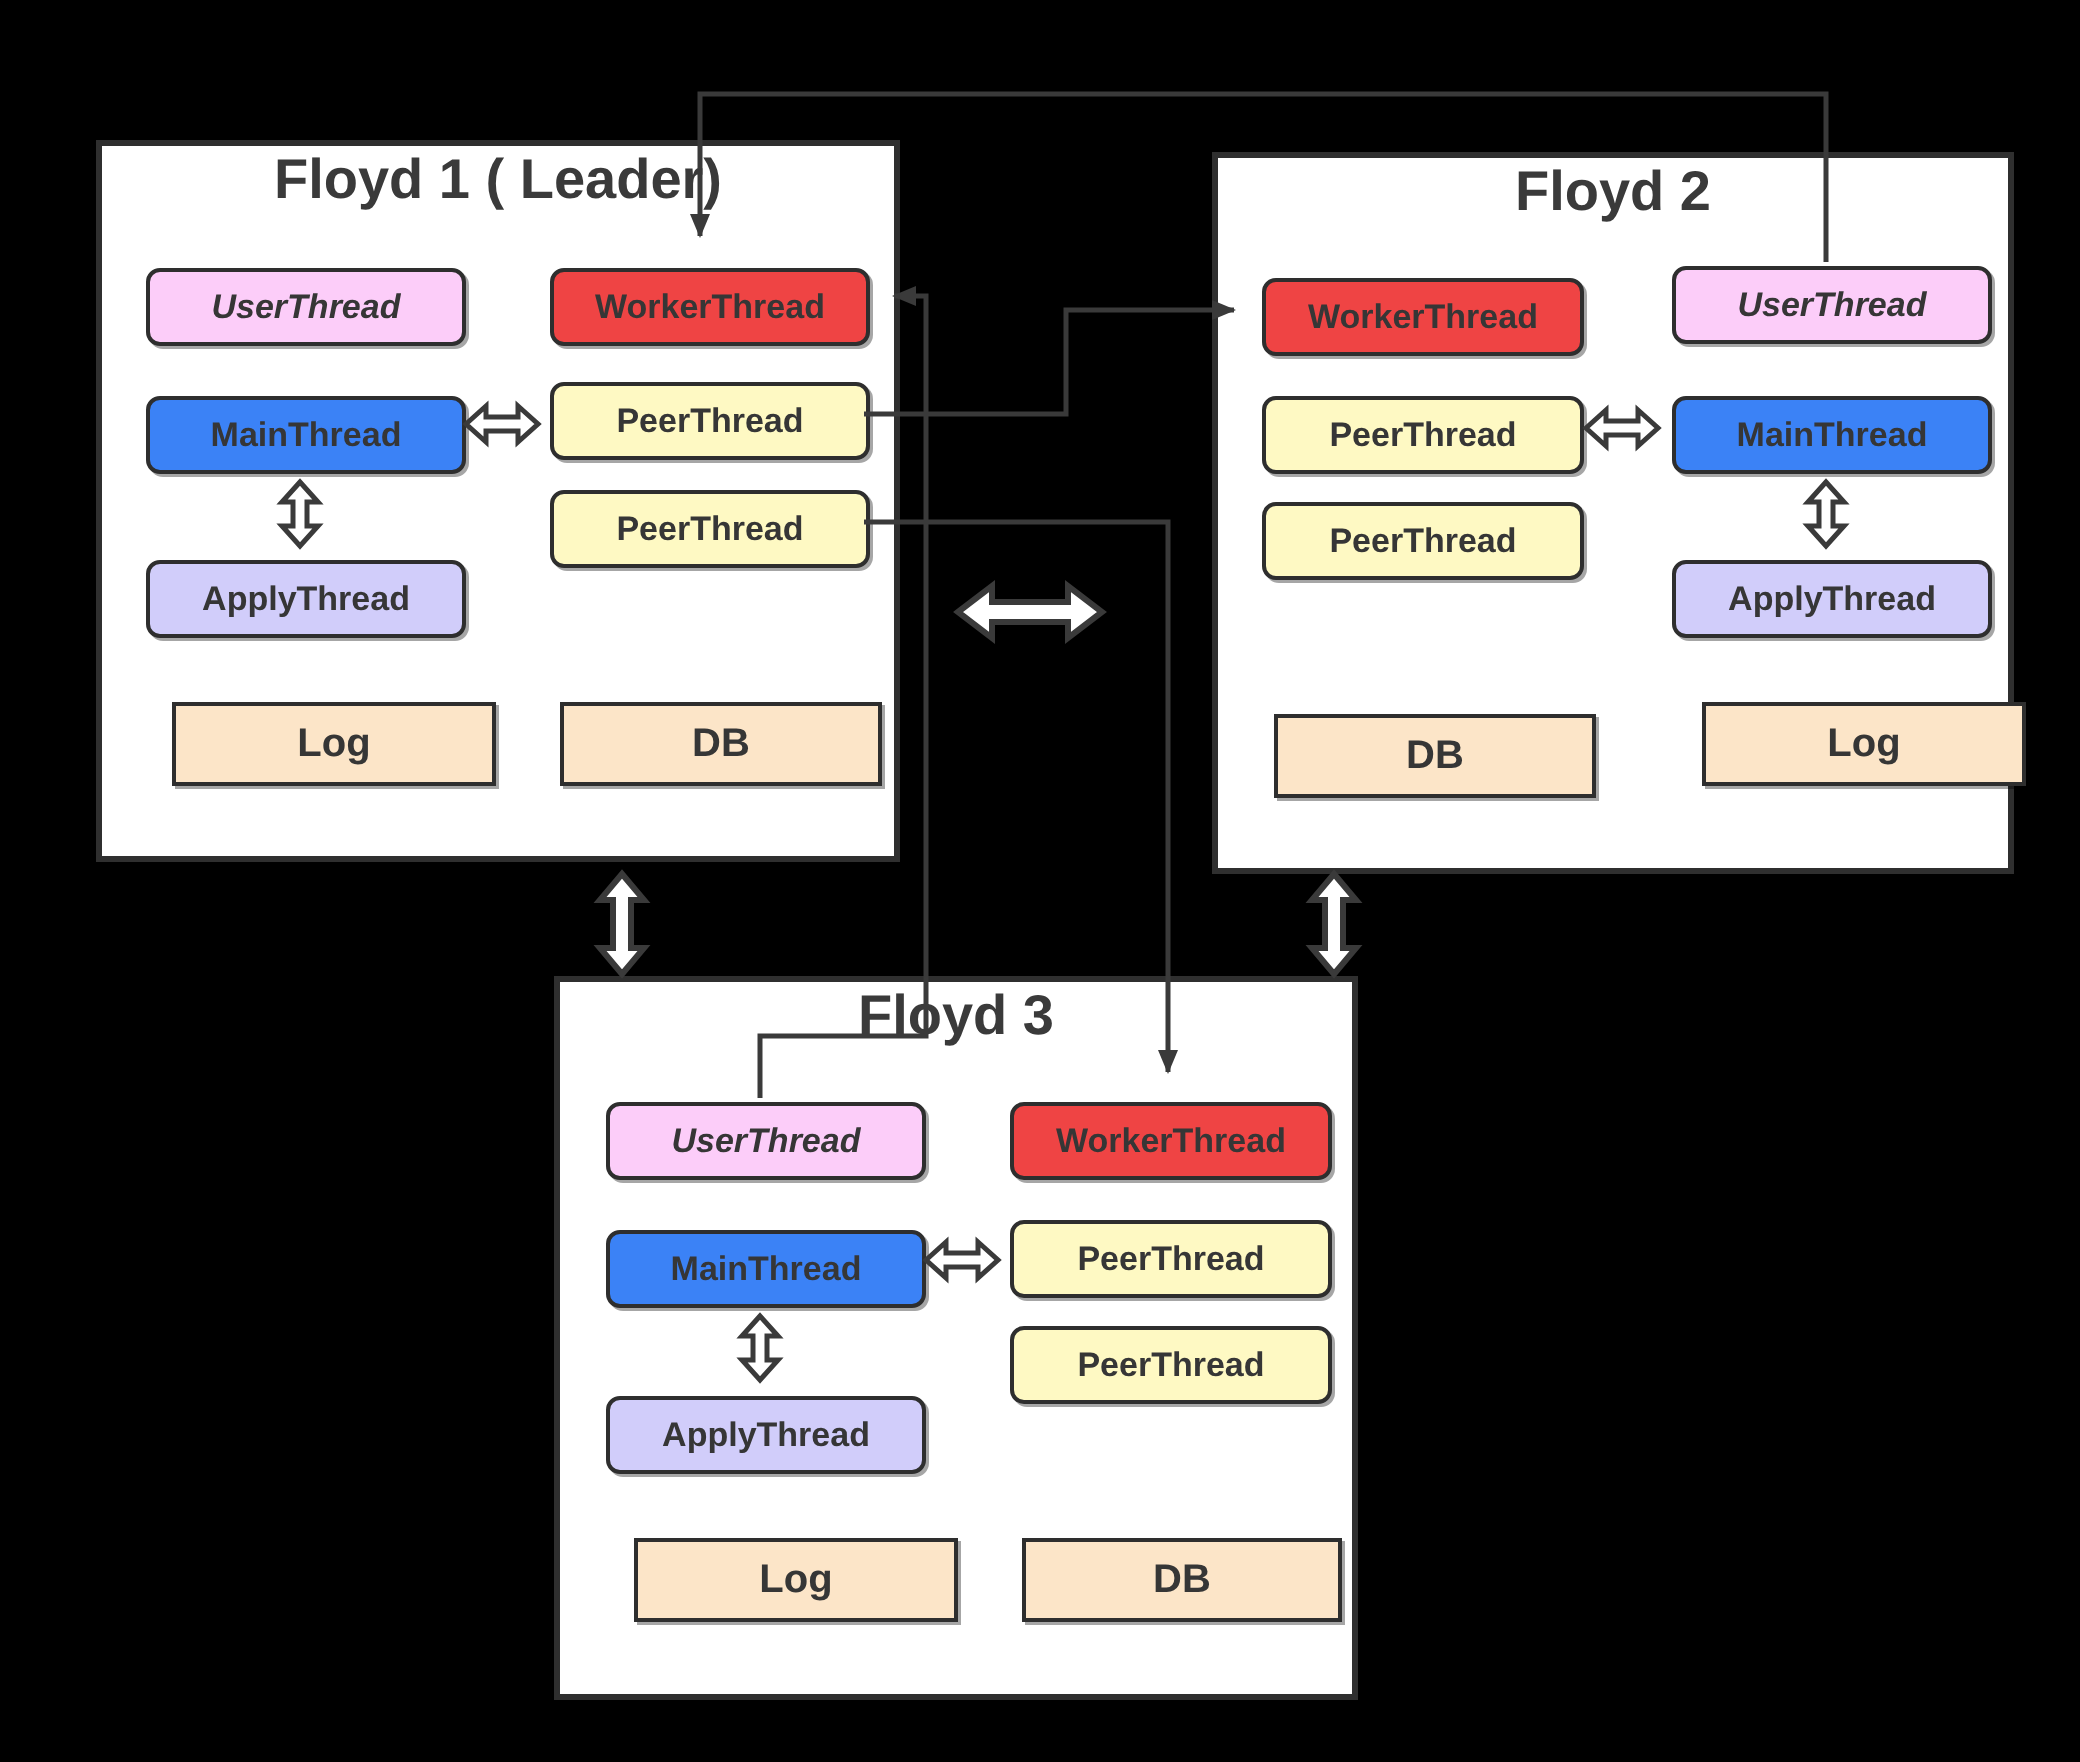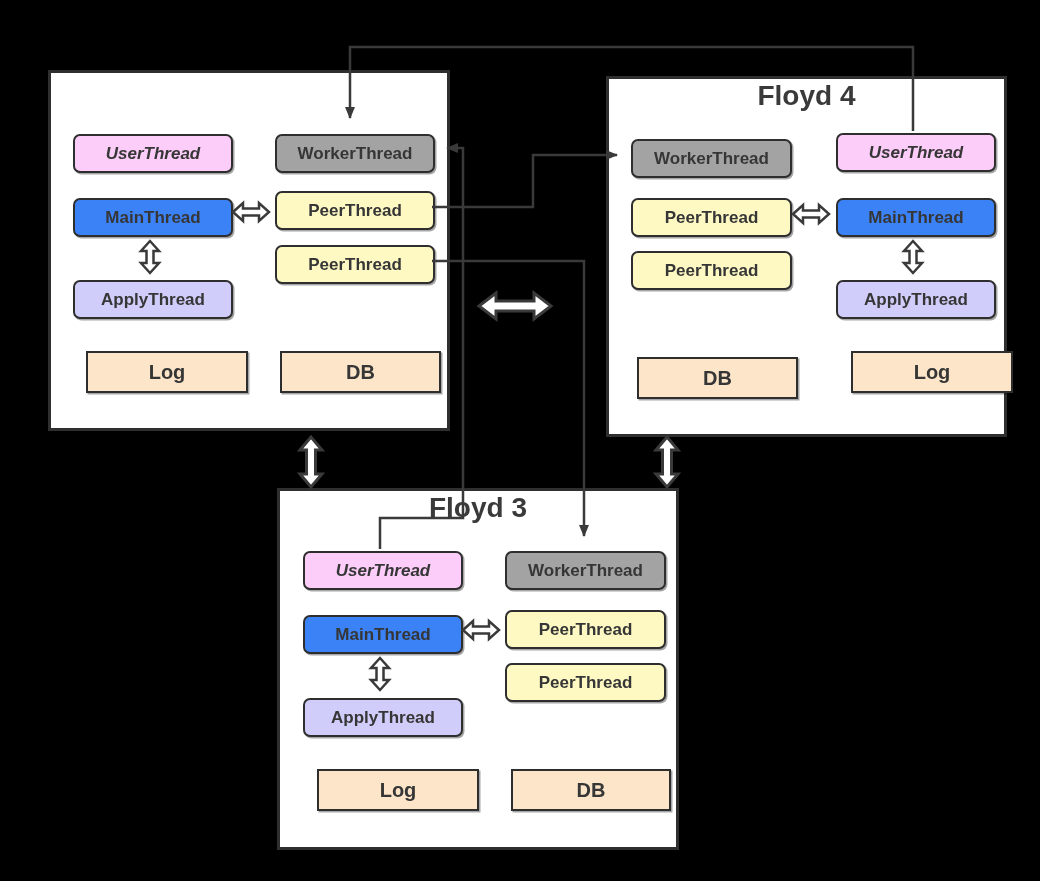--- a/index.html
+++ b/index.html
@@ -16,45 +16,46 @@
     font-weight:700;font-size:28px;color:#3a3a3a;letter-spacing:0px;
   }
   .tbox{
     position:absolute;box-sizing:border-box;border:2px solid #2e2e2e;
     border-radius:7px;display:flex;align-items:center;justify-content:center;
     font-weight:700;font-size:17px;color:#363636;
     box-shadow:1.5px 1.5px 0 rgba(0,0,0,0.35);
   }
   .store{border-radius:0;font-size:20px;}
   .c-user{background:#fccdf9;font-style:italic;}
-  .c-worker{background:#a3a3a3;}
+  .c-worker{background:#ef4444;}
   .c-main{background:#3b82f6;}
   .c-peer{background:#fef9c3;}
   .c-apply{background:#d1cdfa;}
   .c-store{background:#fce5c8;margin-left:11px;}
   svg.wires{position:absolute;left:0;top:0;width:1040px;height:881px;z-index:5;pointer-events:none;}
 </style>
 </head>
 <body>
 
 <div class="canvas">
 
   <div class="node" style="left:48px;top:70px;width:402px;height:361px;">
+    <div class="node-title">Floyd 1 ( Leader)</div>
     <div class="tbox c-user" style="left:22px;top:61px;width:160px;height:39px;">UserThread</div>
     <div class="tbox c-worker" style="left:224px;top:61px;width:160px;height:39px;">WorkerThread</div>
     <div class="tbox c-main" style="left:22px;top:125px;width:160px;height:39px;">MainThread</div>
     <div class="tbox c-peer" style="left:224px;top:118px;width:160px;height:39px;">PeerThread</div>
     <div class="tbox c-peer" style="left:224px;top:172px;width:160px;height:39px;">PeerThread</div>
     <div class="tbox c-apply" style="left:22px;top:207px;width:160px;height:39px;">ApplyThread</div>
     <div class="tbox c-store store" style="left:24px;top:278px;width:162px;height:42px;">Log</div>
     <div class="tbox c-store store" style="left:218px;top:278px;width:161px;height:42px;">DB</div>
   </div>
 
   <div class="node" style="left:606px;top:76px;width:401px;height:361px;">
-    <div class="node-title">Floyd 4</div>
+    <div class="node-title">Floyd 2</div>
     <div class="tbox c-worker" style="left:22px;top:60px;width:161px;height:39px;">WorkerThread</div>
     <div class="tbox c-user" style="left:227px;top:54px;width:160px;height:39px;">UserThread</div>
     <div class="tbox c-peer" style="left:22px;top:119px;width:161px;height:39px;">PeerThread</div>
     <div class="tbox c-main" style="left:227px;top:119px;width:160px;height:39px;">MainThread</div>
     <div class="tbox c-peer" style="left:22px;top:172px;width:161px;height:39px;">PeerThread</div>
     <div class="tbox c-apply" style="left:227px;top:201px;width:160px;height:39px;">ApplyThread</div>
     <div class="tbox c-store store" style="left:17px;top:278px;width:161px;height:42px;">DB</div>
     <div class="tbox c-store store" style="left:231px;top:272px;width:162px;height:42px;">Log</div>
   </div>
 

